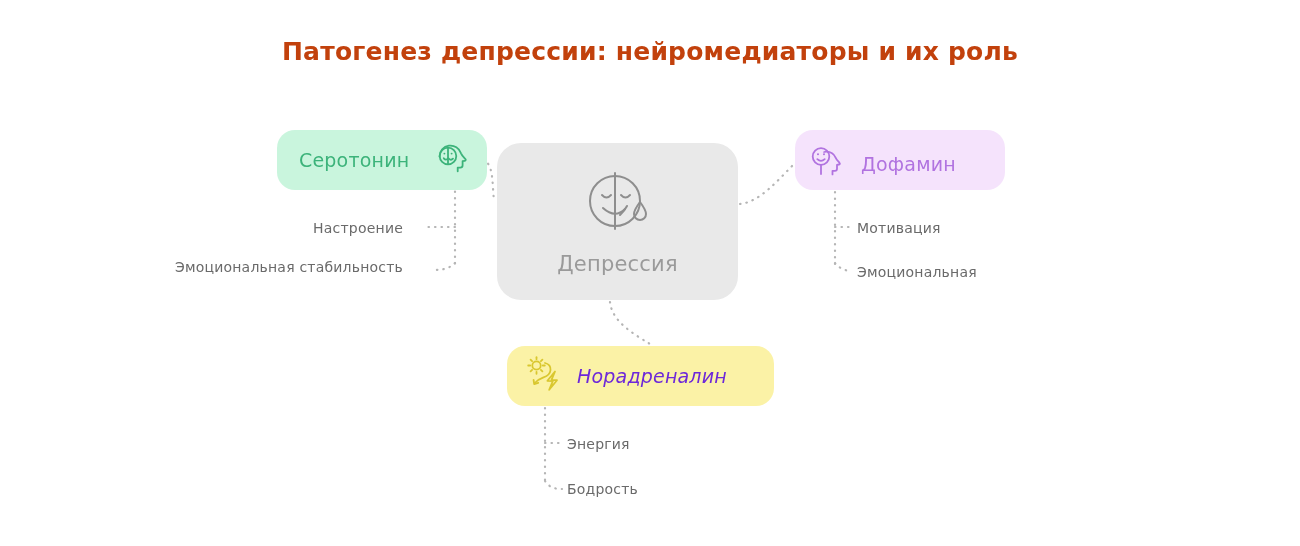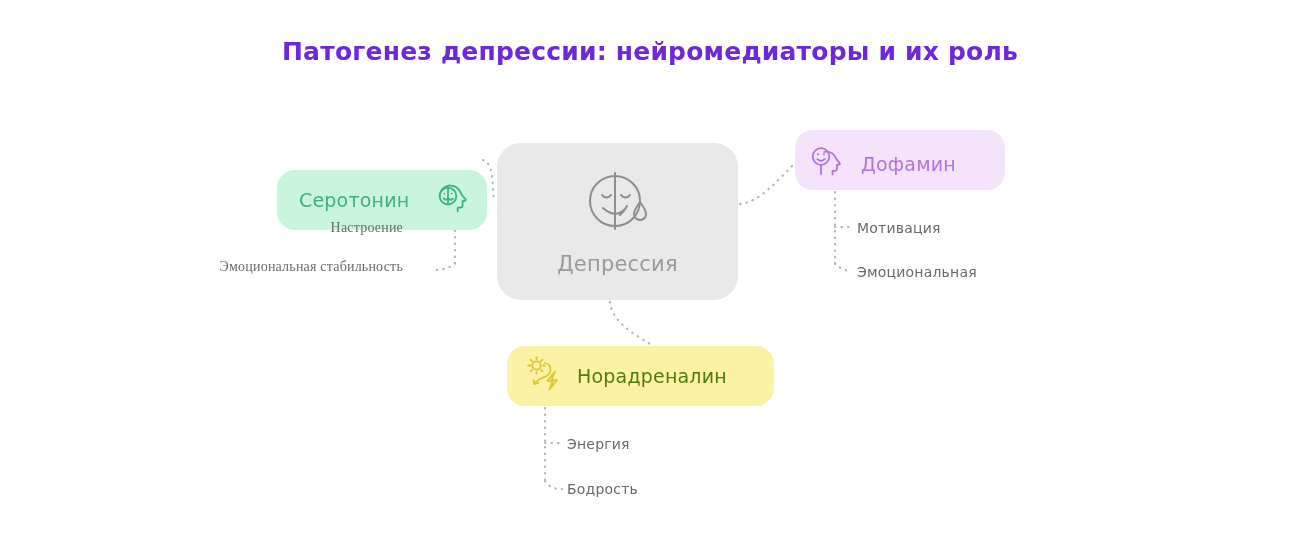--- a/index.html
+++ b/index.html
@@ -25,21 +25,21 @@
   .title {
     position: absolute;
     left: 0;
     right: 0;
     top: 37px;
     text-align: center;
     font-family: "DejaVu Sans", "Liberation Sans", sans-serif;
     font-size: 25px;
     font-weight: 700;
     letter-spacing: 0.2px;
-    color: #6d28d9;
+    color: #c2410c;
     white-space: nowrap;
   }
 
   
   .links {
     position: absolute;
     left: 0;
     top: 0;
     width: 1300px;
     height: 546px;
@@ -94,21 +94,20 @@
   
   #node-serotonin {
     left: 277px;
     top: 130px;
     width: 210px;
     height: 60px;
     background: #c9f5dd;
     padding: 0 18px 0 22px;
     justify-content: space-between;
     gap: 10px;
-    margin-top: 40px;
   }
   #node-serotonin .node-label { color: #3cb37a; }
 
   
   #node-dopamine {
     left: 795px;
     top: 130px;
     width: 210px;
     height: 60px;
     background: #f5e3fc;
@@ -122,31 +121,31 @@
   #node-noradrenaline {
     left: 507px;
     top: 346px;
     width: 267px;
     height: 60px;
     background: #fbf2a6;
     padding: 0 20px 0 16px;
     justify-content: flex-start;
     gap: 12px;
   }
-  #node-noradrenaline .node-label { color: #4d7c0f; }
+  #node-noradrenaline .node-label { color: #6d28d9; font-style: italic; }
 
   
   .leaf {
     position: absolute;
     font-size: 14px;
     color: #6a6a6a;
     white-space: nowrap;
     letter-spacing: 0.2px;
   }
-  .leaf.right-align { text-align: right; font-family: Liberation Serif, serif; }
+  .leaf.right-align { text-align: right; }
 
   #leaf-mood           { right: 897px; top: 220px; }
   #leaf-emotional      { right: 897px; top: 259px; margin-left: 10px; }
   #leaf-motivation     { left: 857px;  top: 220px; }
   #leaf-pleasure       { left: 857px;  top: 264px; }
   #leaf-energy         { left: 567px;  top: 436px; }
   #leaf-vigor          { left: 567px;  top: 481px; }
 </style>
 </head>
 <body>

